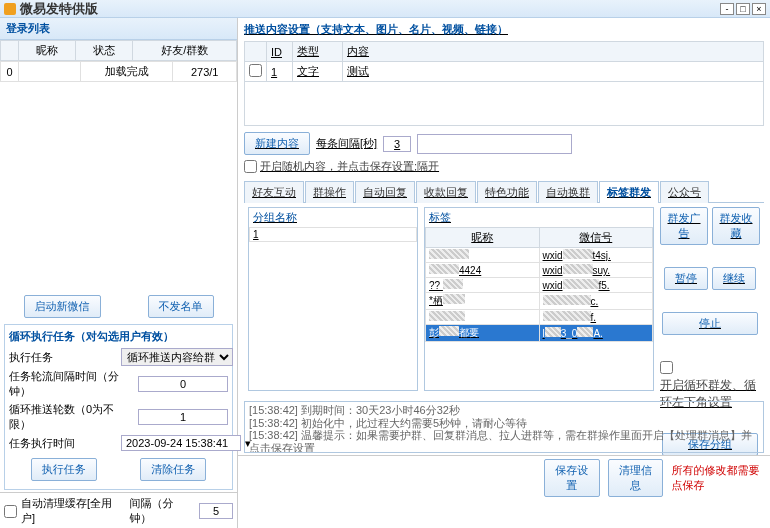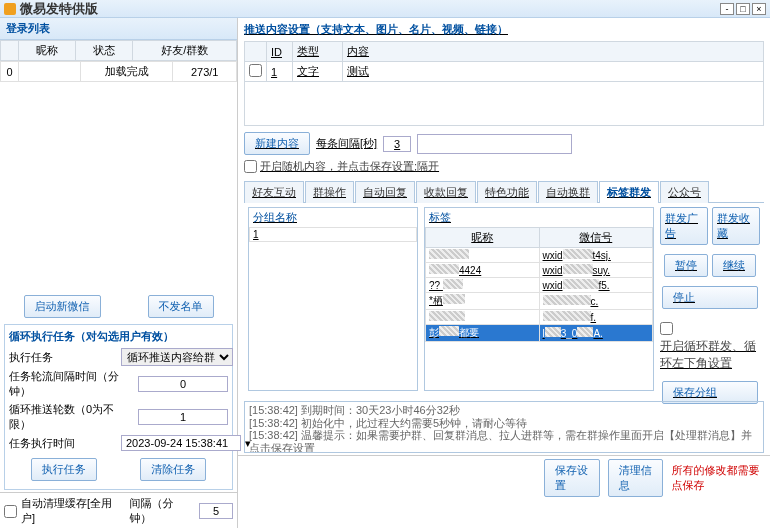--- a/index.html
+++ b/index.html
@@ -16,21 +16,21 @@
 
 .panel-header { background: linear-gradient(#e8f2fb,#d8e8f8); color: #0050a0; font-weight: bold; padding: 3px 6px; border-bottom: 1px solid #b8d0e8; }
 
 .login-table { flex: 0 0 auto; }
 .login-table table { width: 100%; border-collapse: collapse; }
 .login-table th { background: #f0f5fa; border: 1px solid #d0d8e0; padding: 2px 4px; font-weight: normal; text-align: center; }
 .login-table td { border: 1px solid #e0e0e0; padding: 2px 4px; text-align: center; height: 18px; }
 .login-table .mosaic { background: repeating-linear-gradient(45deg,#ccc,#ccc 2px,#eee 2px,#eee 4px); height: 12px; }
 .login-body { height: 230px; overflow: auto; }
 
-.btn { display: inline-block; padding: 3px 10px; background: linear-gradient(#fafcff,#e0ecf8); border: 1px solid #8ab0d8; color: #1060b0; cursor: pointer; border-radius: 2px; }
+.btn { display: inline-block; padding: 3px 10px; background: linear-gradient(#fafcff,#e0ecf8); border: 1px solid #8ab0d8; color: #1060b0; cursor: pointer; border-radius: 2px; text-align: center; }
 .btn-row { display: flex; justify-content: space-around; padding: 4px 2px; gap: 4px; }
 
 .group-box { border: 1px solid #b8d0e8; margin: 2px 4px; padding: 4px; }
 .group-title { color: #0050a0; font-weight: bold; margin-bottom: 4px; }
 .form-row { display: flex; align-items: center; margin: 3px 0; gap: 4px; }
 .form-row label { min-width: 108px; }
 .form-row input[type=text] { border: 1px solid #aac; padding: 1px 4px; width: 90px; text-align: center; background:#fff; }
 .form-row select { border: 1px solid #aac; padding: 1px; width: 130px; }
 
 .push-settings { padding: 4px 6px; text-decoration: underline; }
@@ -50,21 +50,21 @@
 
 .mid-area { display: flex; gap: 6px; padding: 4px; height: 192px; }
 .groupname-panel { width: 170px; border: 1px solid #b0c8e0; }
 .members-panel { flex:1; border: 1px solid #b0c8e0; }
 .label-title { color:#0050a0; padding:2px 4px; }
 .small-th { background:#f0f5fa; border:1px solid #d0d8e0; padding:2px 4px; font-weight:normal; }
 .small-td { border:1px solid #e0e0e0; padding:1px 3px; height:14px; font-size:10px; }
 .sel-row td{ background:#2a78d0; color:#fff; }
 .mosaic { background: repeating-linear-gradient(45deg,#ccc,#ccc 2px,#eee 2px,#eee 4px); display:inline-block; height:10px; }
 
-.right-btns { width: 100px; display:flex; flex-direction:column; gap:9px; align-items:center; }
+.right-btns { width: 100px; display:flex; flex-direction:column; gap:22px; align-items:center; }
 .wide-btn { width: 96px; }
 
 .log-box { border:1px solid #b0c8e0; margin: 2px 6px; padding:2px 4px; height:52px; overflow:auto; color:#666; font-size:10px; line-height:1.15;}
 .bottom-bar { display:flex; align-items:center; padding:3px 6px; border-top:1px solid #ccc; gap:8px;}
 .bottom-bar .red { color:#d00000; margin-left:auto; }
 .bottom-left { display:flex; align-items:center; gap:4px; padding:3px 4px; border-top:1px solid #ccc;}
 .bottom-left input[type=text]{border:1px solid #aac; width:34px; text-align:center; padding:1px;}
 </style>
 </head>
 <body>

